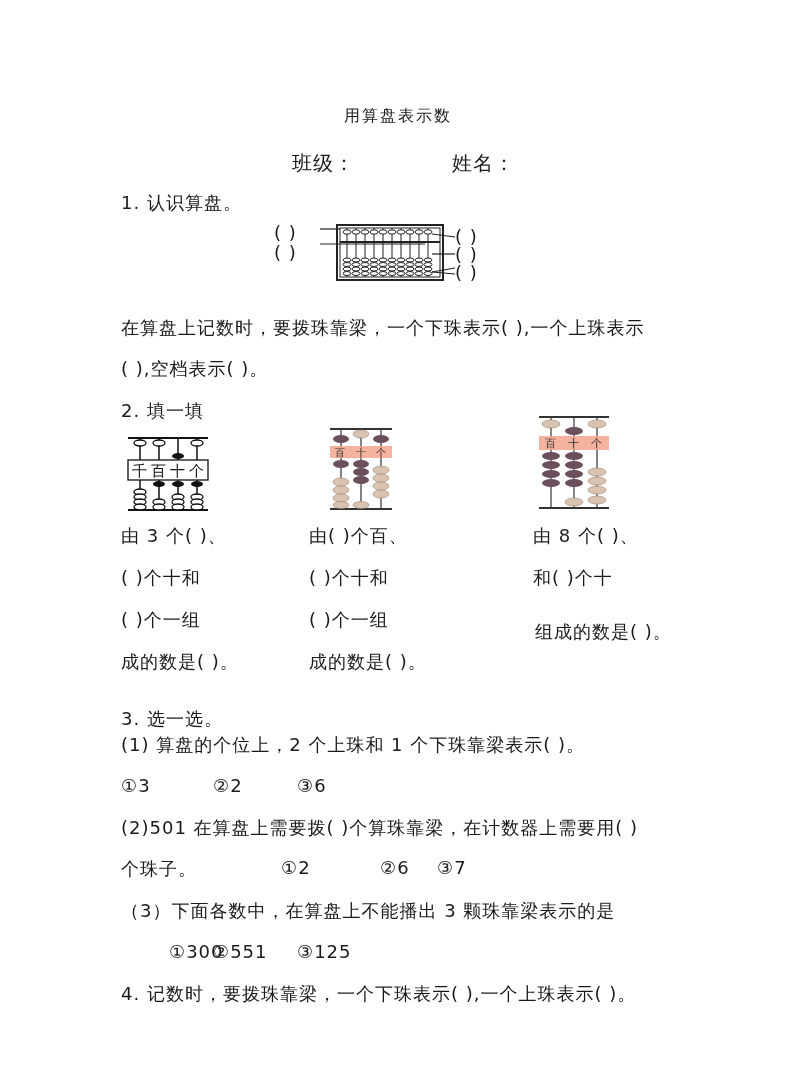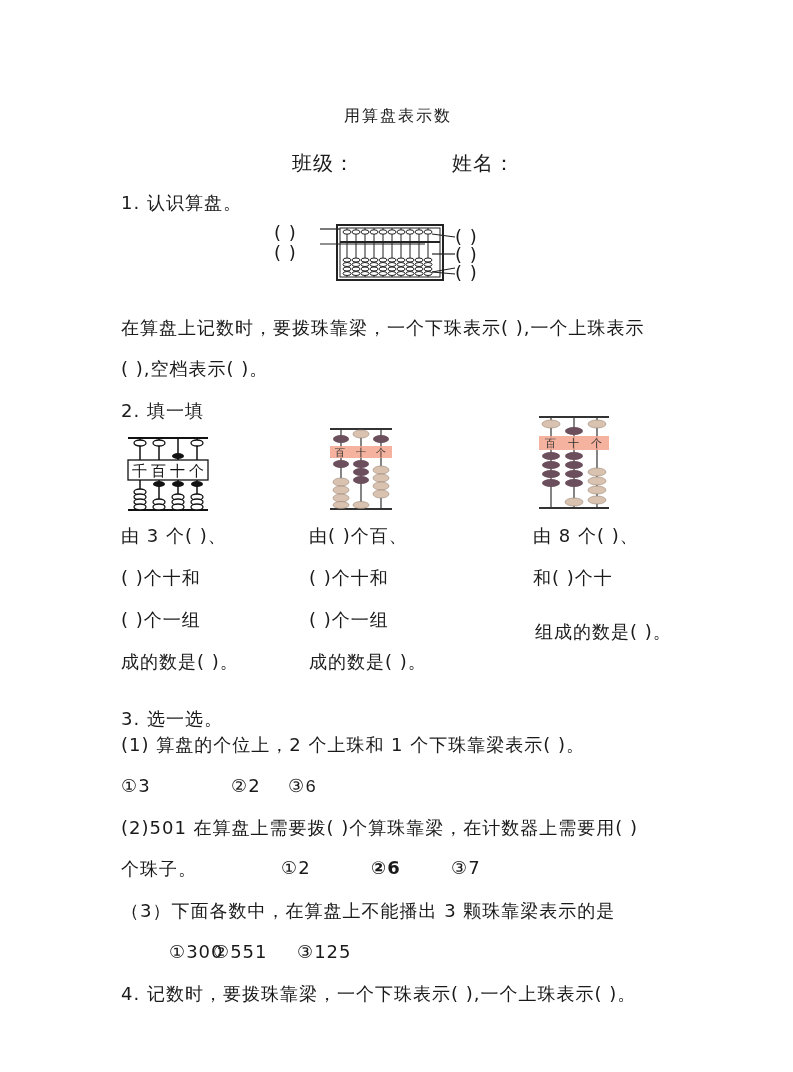--- a/index.html
+++ b/index.html
@@ -209,27 +209,27 @@
 <div class="abs t" style="left:309px; top:608px;">(    )个一组</div>
 <div class="abs t" style="left:309px; top:650px;">成的数是(     )。</div>
 
 <div class="abs t" style="left:533px; top:524px;">由 8 个(    )、</div>
 <div class="abs t" style="left:533px; top:566px;">和(    )个十</div>
 <div class="abs t" style="left:535px; top:620px;">组成的数是(    )。</div>
 
 <div class="abs t" style="left:121px; top:691px;margin-top:16px;">3. 选一选。</div>
 <div class="abs t" style="left:121px; top:733px;">(1) 算盘的个位上，2 个上珠和 1 个下珠靠梁表示(    )。</div>
 <div class="abs t" style="left:121px; top:775px;">①3</div>
-<div class="abs t" style="left:231px; top:775px;">②2</div>
-<div class="abs t" style="left:288px; top:775px;font-family:Liberation Mono, monospace;">③6</div>
+<div class="abs t" style="left:213px; top:775px;">②2</div>
+<div class="abs t" style="left:297px; top:775px;">③6</div>
 
 <div class="abs t" style="left:121px; top:816px;">(2)501  在算盘上需要拨(    )个算珠靠梁，在计数器上需要用(    )</div>
 <div class="abs t" style="left:121px; top:857px;">个珠子。</div>
 <div class="abs t" style="left:281px; top:857px;">①2</div>
-<div class="abs t" style="left:371px; top:857px;font-weight:bold;">②6</div>
-<div class="abs t" style="left:451px; top:857px;">③7</div>
+<div class="abs t" style="left:380px; top:857px;">②6</div>
+<div class="abs t" style="left:437px; top:857px;">③7</div>
 
 <div class="abs t" style="left:121px; top:899px;">（3）下面各数中，在算盘上不能播出 3 颗珠靠梁表示的是</div>
 <div class="abs t" style="left:121px; top:941px;margin-left:48px;">①300</div>
 <div class="abs t" style="left:213px; top:941px;">②551</div>
 <div class="abs t" style="left:297px; top:941px;">③125</div>
 
 <div class="abs t" style="left:121px; top:982px;">4. 记数时，要拨珠靠梁，一个下珠表示(    ),一个上珠表示(     )。</div>
 
 </body></html>

